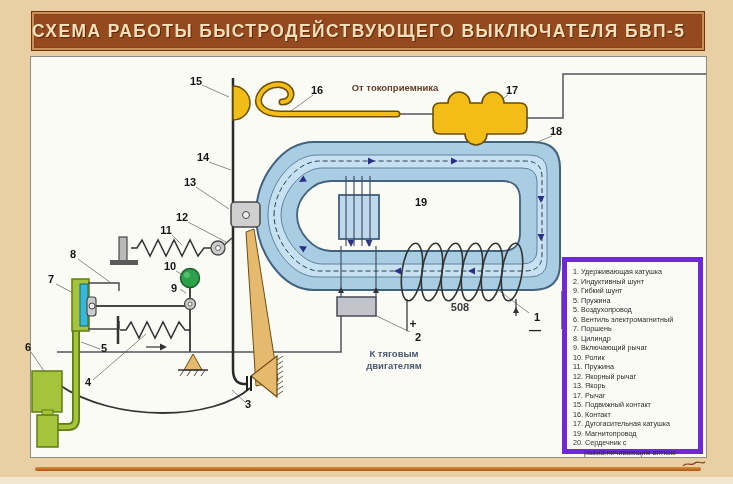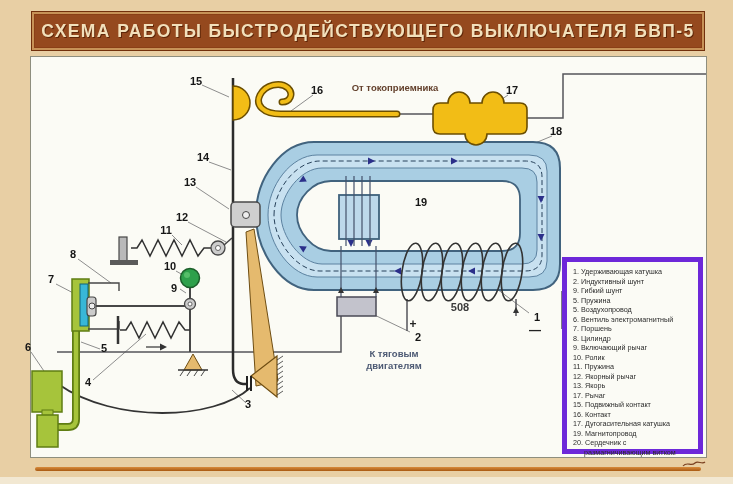--- a/index.html
+++ b/index.html
@@ -6,21 +6,21 @@
   .poster{
     position:relative;width:733px;height:484px;overflow:hidden;
     background:#e8cfa4;
     font-family:"Liberation Sans",sans-serif;
   }
   .title-bar{
     position:absolute;left:31px;top:11px;width:672px;height:38px;
     background:#95491e;border:1px solid #72300c;
     box-shadow:inset 0 0 0 2px #c79257, inset 0 0 0 3px #8a3f16;
     color:#f2e0bb;font-weight:bold;font-size:17.5px;letter-spacing:1.4px;
-    text-align:center;line-height:38px;white-space:nowrap;
+    text-align:left;line-height:38px;white-space:nowrap;
     text-shadow:1px 1px 0 #5e2608;
   }
   .panel{
     position:absolute;left:30px;top:56px;width:677px;height:402px;
     background:#fbfbf5;border:1px solid #8e8e7e;box-sizing:border-box;
   }
   .legend-box{
     position:absolute;left:562px;top:257px;width:141px;height:197px;
     border:5px solid #6d28d9;box-sizing:border-box;background:#fbfbf5;
     padding:5px 4px 2px 6px;

